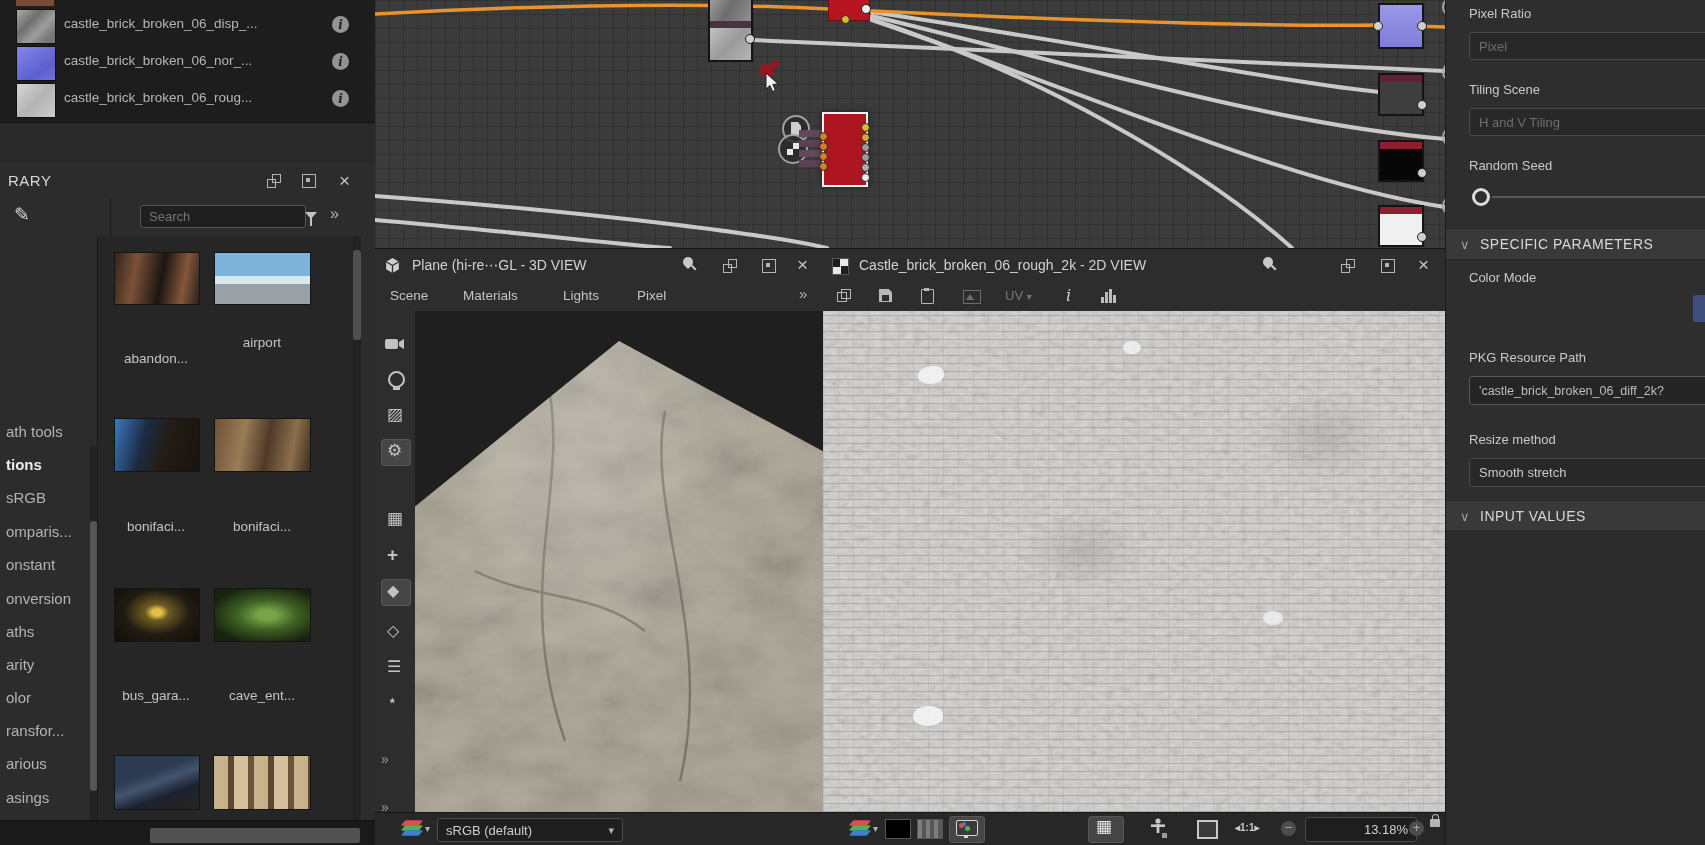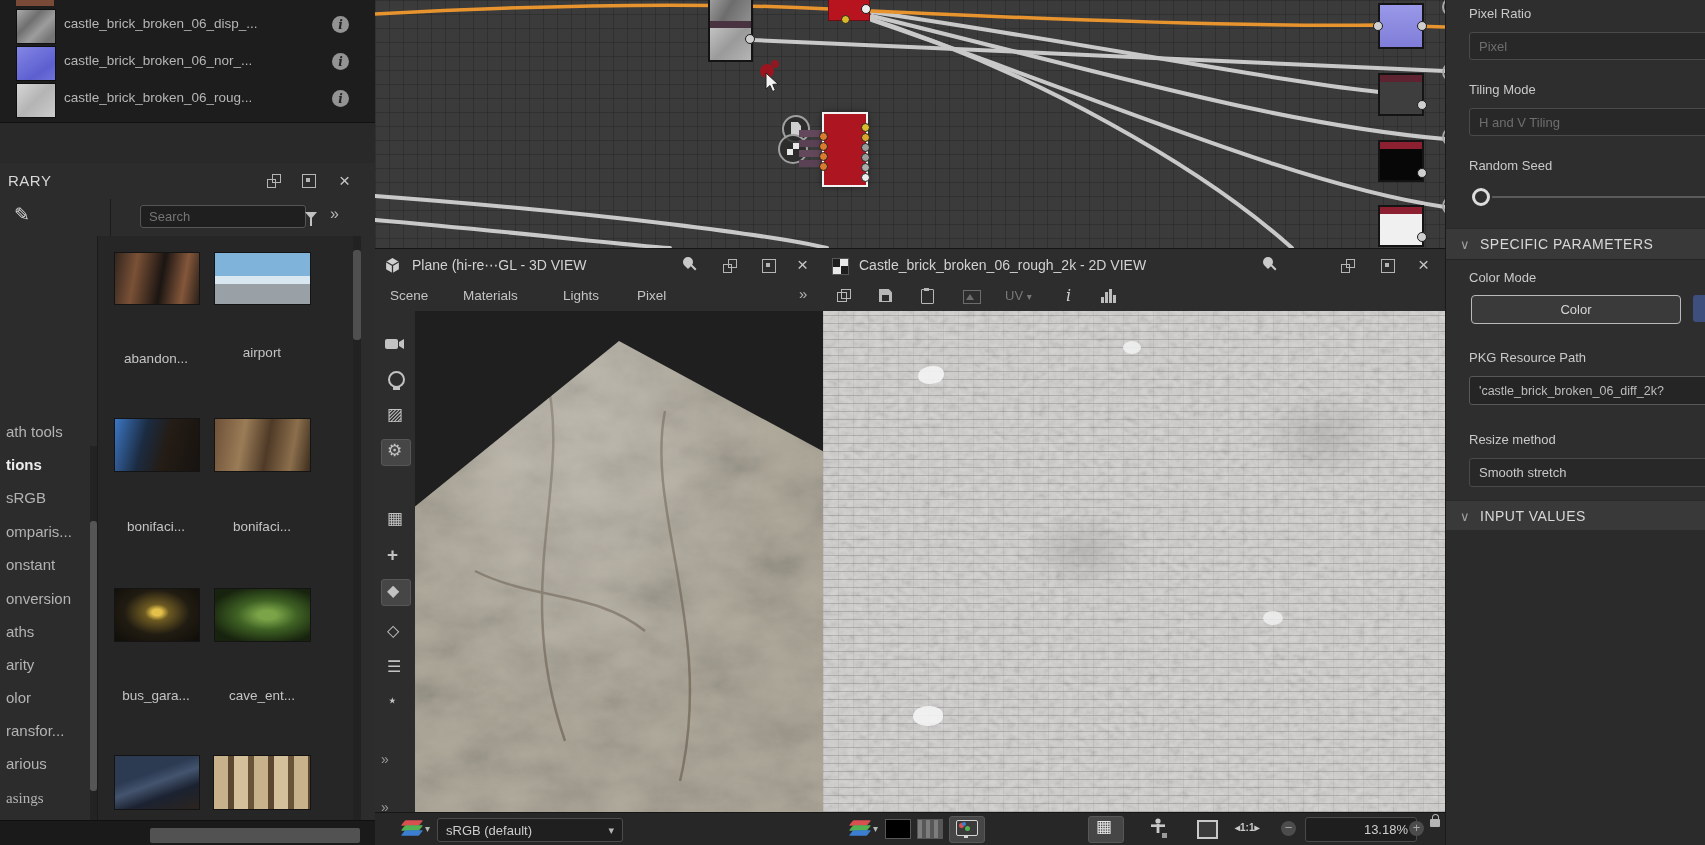--- a/index.html
+++ b/index.html
@@ -137,35 +137,35 @@
       <div class="cat bold" style="top:217px;">tions</div>
       <div class="cat" style="top:250px;">sRGB</div>
       <div class="cat" style="top:284px;">omparis...</div>
       <div class="cat" style="top:317px;text-align:center;">onstant</div>
       <div class="cat" style="top:351px;">onversion</div>
       <div class="cat" style="top:384px;">aths</div>
       <div class="cat" style="top:417px;">arity</div>
       <div class="cat" style="top:450px;">olor</div>
       <div class="cat" style="top:483px;">ransfor...</div>
       <div class="cat" style="top:516px;">arious</div>
-      <div class="cat" style="top:550px;font-family:Liberation Serif, serif;">asings</div>
+      <div class="cat" style="top:550px;">asings</div>
       <div class="cat bold" style="top:580px;">iew</div>
       <div class="abs" style="left:-3px;top:608px;width:92px;height:28px;border:1px solid #4a90d9;border-radius:3px;background:#303030;"></div>
 
       <div class="abs" style="left:90px;top:210px;width:7px;height:440px;background:#232323;">
         <div class="abs" style="left:0;top:75px;width:7px;height:270px;background:#555;border-radius:3px;"></div>
       </div>
     </div>
 
     <div class="abs" style="left:97px;top:73px;width:263px;height:584px;background:#262626;border-left:1px solid #1b1b1b;">
 
       <div class="thumb" style="left:16px;top:16px;width:84px;height:51px;background:linear-gradient(100deg,#33261f,#7a5136 25%,#1b1512 55%,#84573a 80%,#2a201a);"></div>
       <div class="thumb" style="left:116px;top:16px;width:95px;height:51px;background:linear-gradient(#7fb3da 0 45%,#d9e7f0 45% 60%,#99a1a6 60% 100%);"></div>
       <div class="thumb-lbl" style="left:6px;top:115px;width:104px;">abandon...</div>
-      <div class="thumb-lbl" style="left:112px;top:109px;width:104px;">airport</div>
+      <div class="thumb-lbl" style="left:112px;top:99px;width:104px;">airport</div>
 
       <div class="thumb" style="left:16px;top:182px;width:84px;height:52px;background:linear-gradient(105deg,#3c76c4,#1b2b40 35%,#241c15 60%,#171310);"></div>
       <div class="thumb" style="left:116px;top:182px;width:95px;height:52px;background:linear-gradient(100deg,#6e5138,#9a7c57 30%,#4f3a27 55%,#8c6f4c 80%,#3c2d1e);"></div>
       <div class="thumb-lbl" style="left:6px;top:283px;width:104px;">bonifaci...</div>
       <div class="thumb-lbl" style="left:112px;top:283px;width:104px;">bonifaci...</div>
 
       <div class="thumb" style="left:16px;top:352px;width:84px;height:52px;background:radial-gradient(ellipse at 50% 45%,#e3c04a 0 8%,#6d5a22 20%,#211c12 55%,#0f0d09);"></div>
       <div class="thumb" style="left:116px;top:352px;width:95px;height:52px;background:radial-gradient(ellipse at 55% 50%,#7ba448 0 12%,#3f6224 40%,#17230e 80%);"></div>
       <div class="thumb-lbl" style="left:6px;top:452px;width:104px;">bus_gara...</div>
       <div class="thumb-lbl" style="left:112px;top:452px;width:104px;">cave_ent...</div>
@@ -405,38 +405,34 @@
       <span class="abs" style="left:586px;top:8px;width:15px;height:15px;border-radius:50%;background:#4c4c4c;color:#a9a9a9;font-size:13px;line-height:14px;text-align:center;">+</span>
       <span class="ic-lock abs" style="left:607px;"></span>
     </div>
   </div>
 
   <div class="abs" style="left:1445px;top:0;width:260px;height:845px;background:#2e2e2e;border-left:1px solid #1a1a1a;">
     <span class="lbl abs" style="left:23px;top:6px;">Pixel Ratio</span>
     <div class="field dis abs" style="left:23px;top:32px;width:238px;height:26px;">
       <span>Pixel</span>
     </div>
-    <span class="lbl abs" style="left:23px;top:82px;">Tiling Mode</span>
+    <span class="lbl abs" style="left:23px;top:82px;">Tiling Scene</span>
     <div class="field dis abs" style="left:23px;top:108px;width:238px;height:26px;">
       <span>H and V Tiling</span>
     </div>
     <span class="lbl abs" style="left:23px;top:158px;">Random Seed</span>
     <span class="abs" style="left:26px;top:188px;width:12px;height:12px;border:3px solid #dcdcdc;border-radius:50%;background:#2e2e2e;"></span>
     <span class="abs" style="left:46px;top:196px;width:214px;height:2px;background:#5a5a5a;"></span>
 
     <div class="sec-head abs" style="left:0;top:228px;width:260px;height:30px;">
       <span class="chev">∨</span>
       <span>SPECIFIC PARAMETERS</span>
     </div>
 
     <span class="lbl abs" style="left:23px;top:270px;">Color Mode</span>
-    <div class="abs" style="left:25px;top:295px;width:208px;height:27px;border:1px solid #b9b9b9;border-radius:4px;background:#3a3a3a;
-                display:flex;align-items:center;justify-content:center;font-size:13px;color:#d6d6d6;">
-      <span>Color</span>
-    </div>
     <div class="abs" style="left:247px;top:295px;width:13px;height:27px;background:#3f4f7d;border-radius:3px 0 0 3px;"></div>
 
     <span class="lbl abs" style="left:23px;top:350px;">PKG Resource Path</span>
     <div class="field abs" style="left:23px;top:376px;width:238px;height:27px;background:#252525;border-color:#585858;">
       <span style="font-size:12.5px;color:#bdbdbd;">'castle_brick_broken_06_diff_2k?</span>
     </div>
 
     <span class="lbl abs" style="left:23px;top:432px;">Resize method</span>
     <div class="field abs" style="left:23px;top:458px;width:238px;height:27px;">
       <span>Smooth stretch</span>

